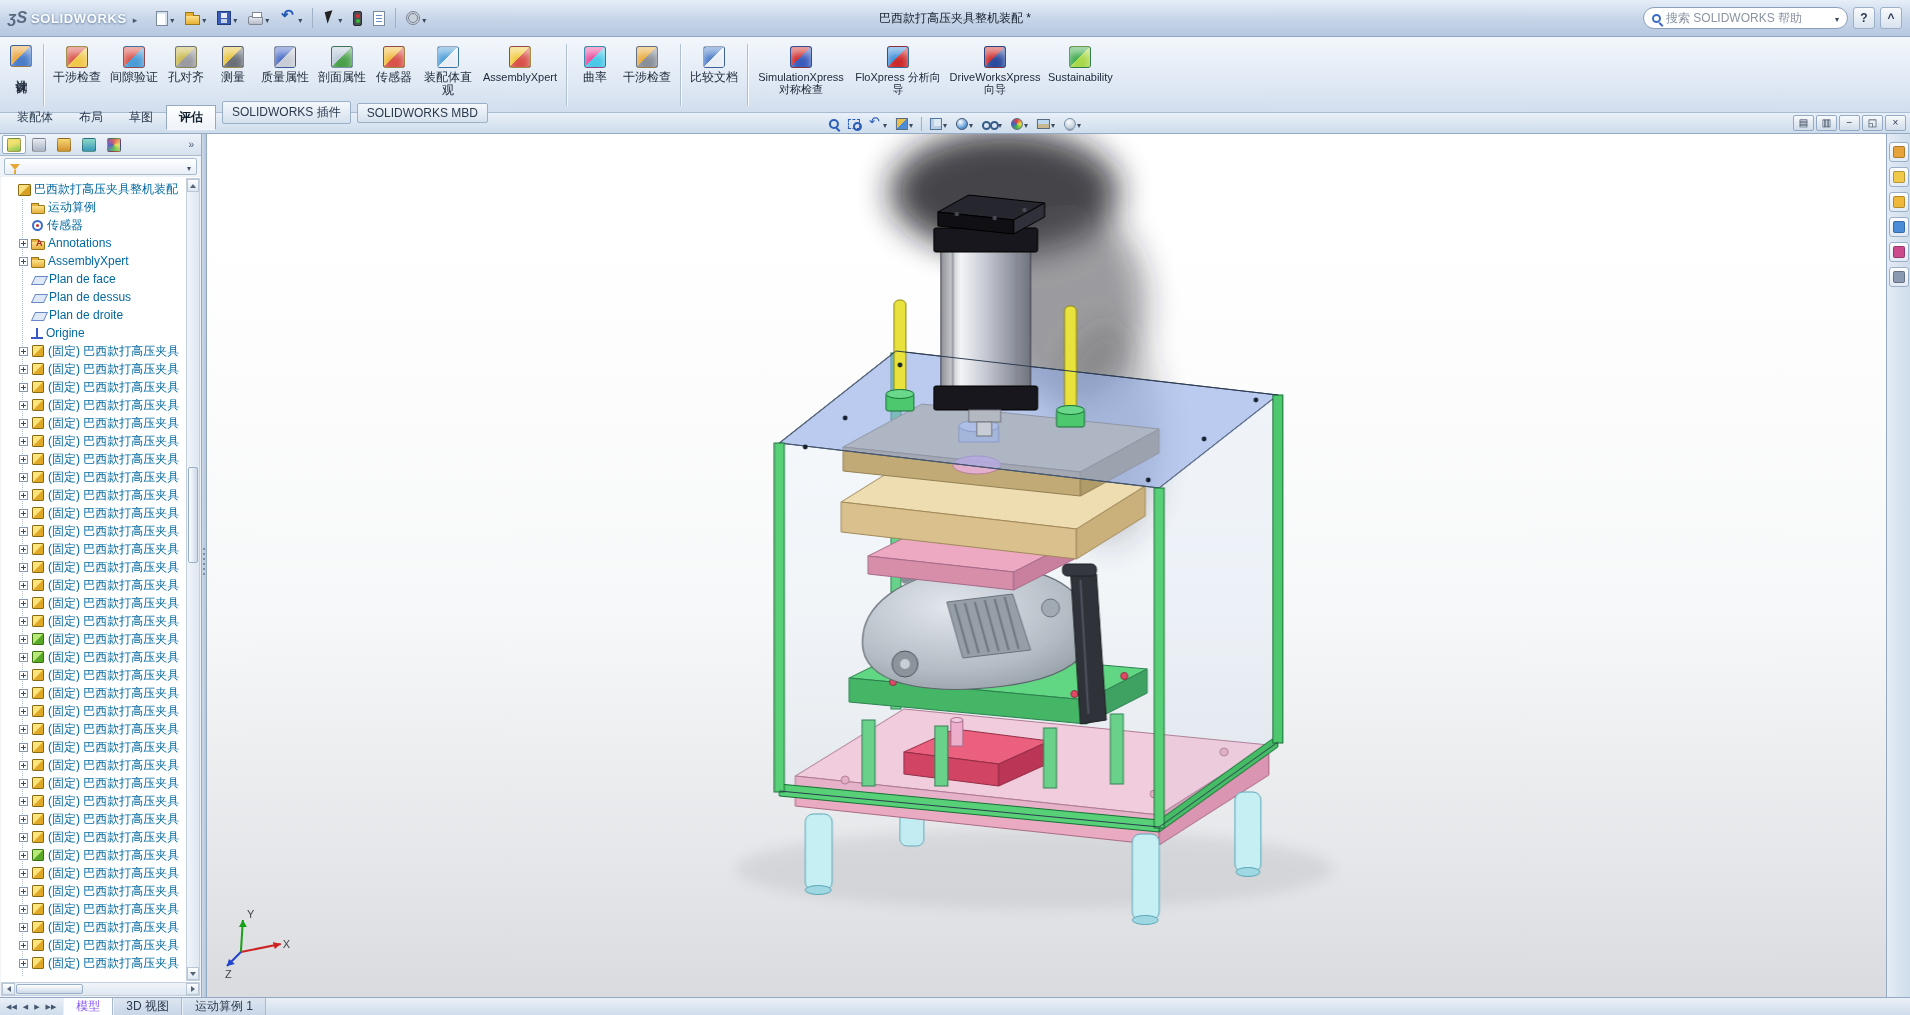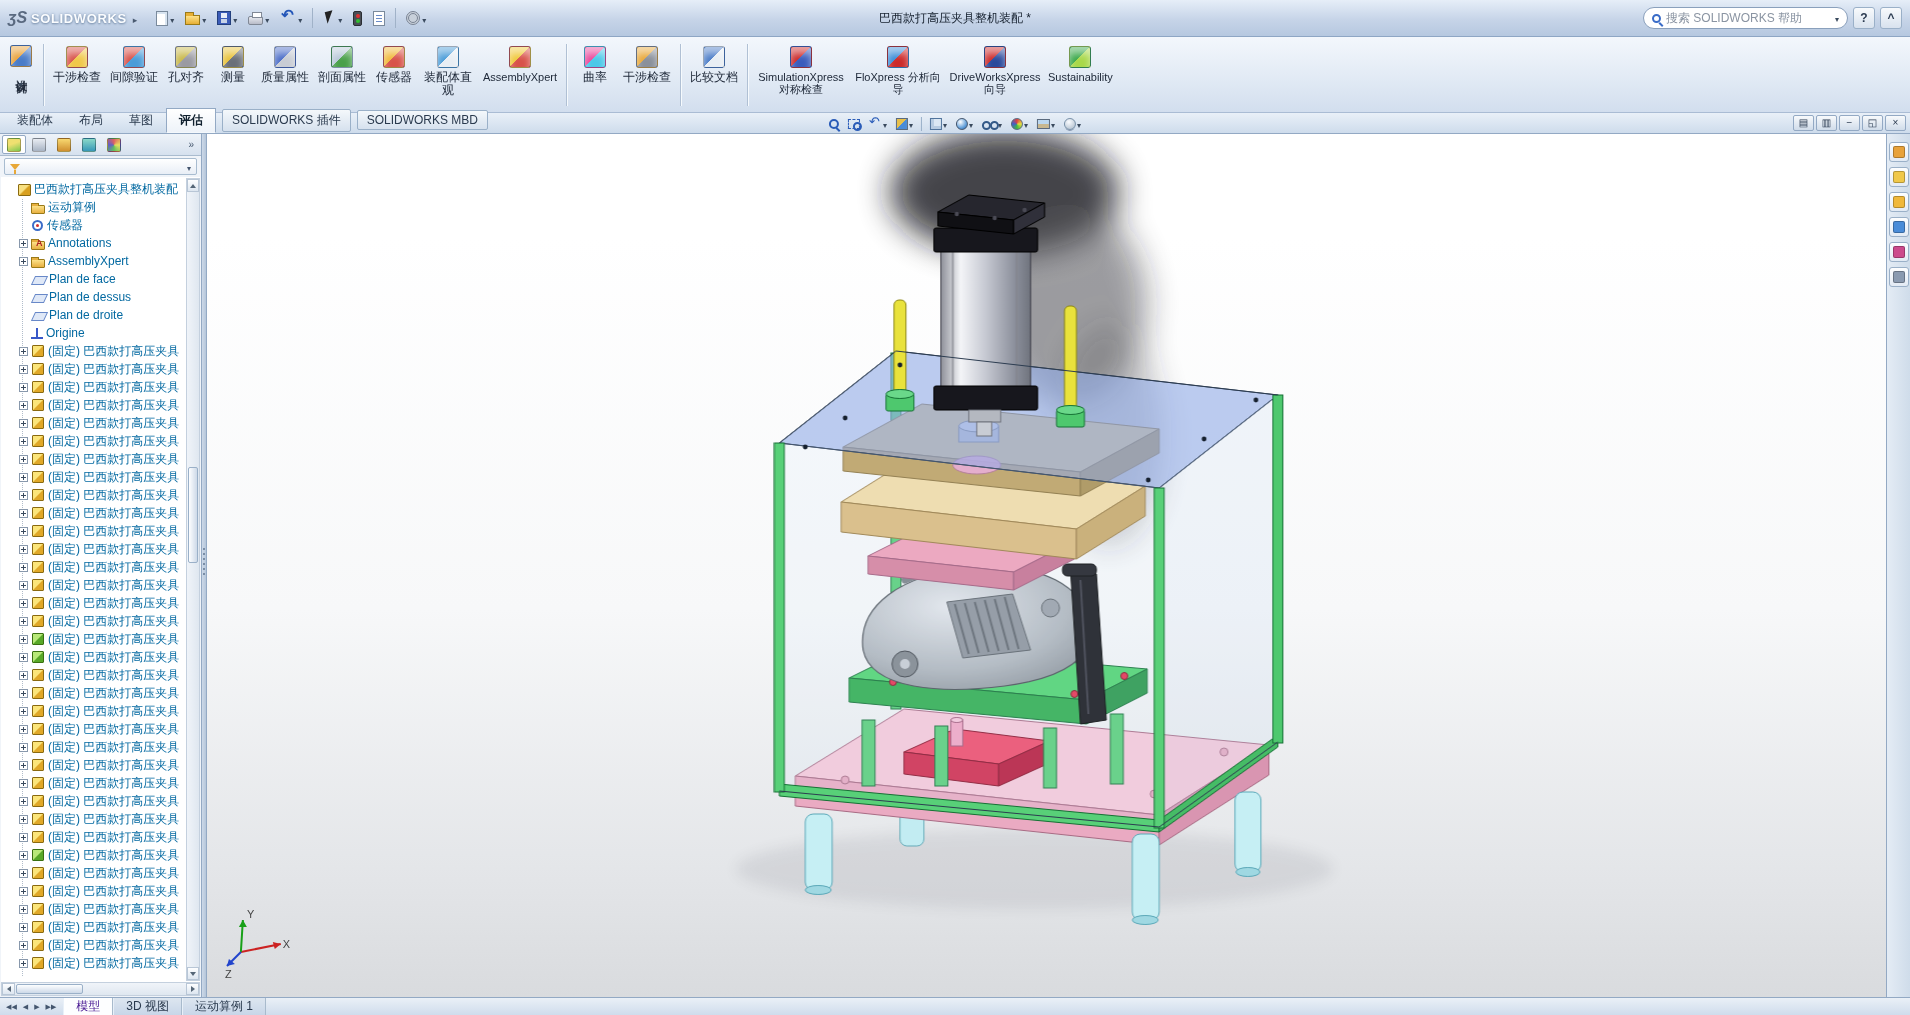--- a/index.html
+++ b/index.html
@@ -57,21 +57,21 @@
   .rbtn.wide .rlabel{word-break:normal}
   .rbtn.tall{min-width:34px;max-width:38px;height:70px}
   .rbtn.tall .rlabel{writing-mode:vertical-rl;text-orientation:upright;letter-spacing:1px}
   .rsep{width:1px;height:62px;background:#b0c0d4;box-shadow:1px 0 0 #f6fafd;margin:0 4px}
 
   
   #tabrow{height:21px;flex:none;background:linear-gradient(#e9f0f8,#cedcec);border-bottom:1px solid #93a9c4;display:flex;align-items:flex-end;padding:0 4px;position:relative}
   #cmdtabs{display:flex;align-items:center}
   .ctab{padding:3px 12px;font-size:12px;color:#2a3a4e;border:1px solid transparent;white-space:nowrap}
   .ctab.active{background:linear-gradient(#ffffff,#eef3f9);border-color:#93a9c4;border-bottom-color:#f4f8fc;font-weight:bold;color:#10202e}
-  .ctab.boxed{background:linear-gradient(#f4f8fb,#d6e1ee);border:1px solid #9ab0c8;border-radius:2px;margin:0 0 1px 6px;padding:2px 9px}
+  .ctab.boxed{background:linear-gradient(#f4f8fb,#d6e1ee);border:1px solid #9ab0c8;border-radius:2px;margin:0 0 9px 6px;padding:2px 9px}
   #hud{position:absolute;left:50%;top:0;transform:translateX(-50%);height:21px;display:flex;align-items:center;gap:1px}
   .hbtn{display:flex;align-items:center;gap:1px;height:19px;padding:1px 3px;border:1px solid transparent;border-radius:2px}
   .hsep{width:1px;height:14px;background:#9ab0c8;margin:0 3px}
   .hicon{display:inline-block;position:relative;flex:none}
   .h-zoom{width:10px;height:10px;border:2px solid #2a5cb8;border-radius:50%}
   .h-zoom::after{content:"";position:absolute;left:6px;top:6px;width:2px;height:5px;background:#2a5cb8;transform:rotate(-45deg)}
   .h-zoomarea{width:12px;height:10px;border:1px dashed #2a5cb8}
   .h-zoomarea::after{content:"";position:absolute;right:-3px;bottom:-3px;width:5px;height:5px;border:2px solid #2a5cb8;border-radius:50%}
   .h-prev{width:13px;height:13px}
   .h-prev::before{content:"↶";position:absolute;top:-3px;left:0;font-size:13px;color:#2a5cb8}
@@ -156,21 +156,21 @@
   
   #taskpane{width:24px;flex:none;background:linear-gradient(90deg,#e4ecf5,#cfdcea);border-left:1px solid #93a9c4;display:flex;flex-direction:column;align-items:center;gap:5px;padding-top:8px}
   .tpbtn{width:20px;height:20px;display:flex;align-items:center;justify-content:center;background:linear-gradient(#fdfeff,#e2eaf4);border:1px solid #9ab0c8;border-radius:3px}
   .tpicon{width:12px;height:12px;border-radius:2px;border:1px solid rgba(0,0,0,.25)}
 
   
   #bottombar{height:18px;flex:none;background:linear-gradient(#eaf0f7,#cfdcec);border-top:1px solid #93a9c4;display:flex;align-items:stretch;padding-left:3px}
   .bnav{display:flex;align-items:center;font-size:7px;color:#44566e;padding:0 3px}
   #bottomtabs{display:flex;align-items:stretch;margin-left:4px}
   .btab{display:flex;align-items:center;padding:0 12px;font-size:12px;color:#2a3a4e;background:linear-gradient(#dde6f0,#c8d6e8);border-right:1px solid #a8bacc;border-left:1px solid #e8f0f8}
-  .btab.active{background:#fdfeff;color:#4c1d95}
+  .btab.active{background:#fdfeff;color:#8b5cf6}
 </style>
 </head>
 <body>
 
 <div id="app">
 
   <div id="titlebar">
     <div id="logo">
       <span class="mark">ʒS</span>
       <span class="word">SOLIDWORKS</span>

